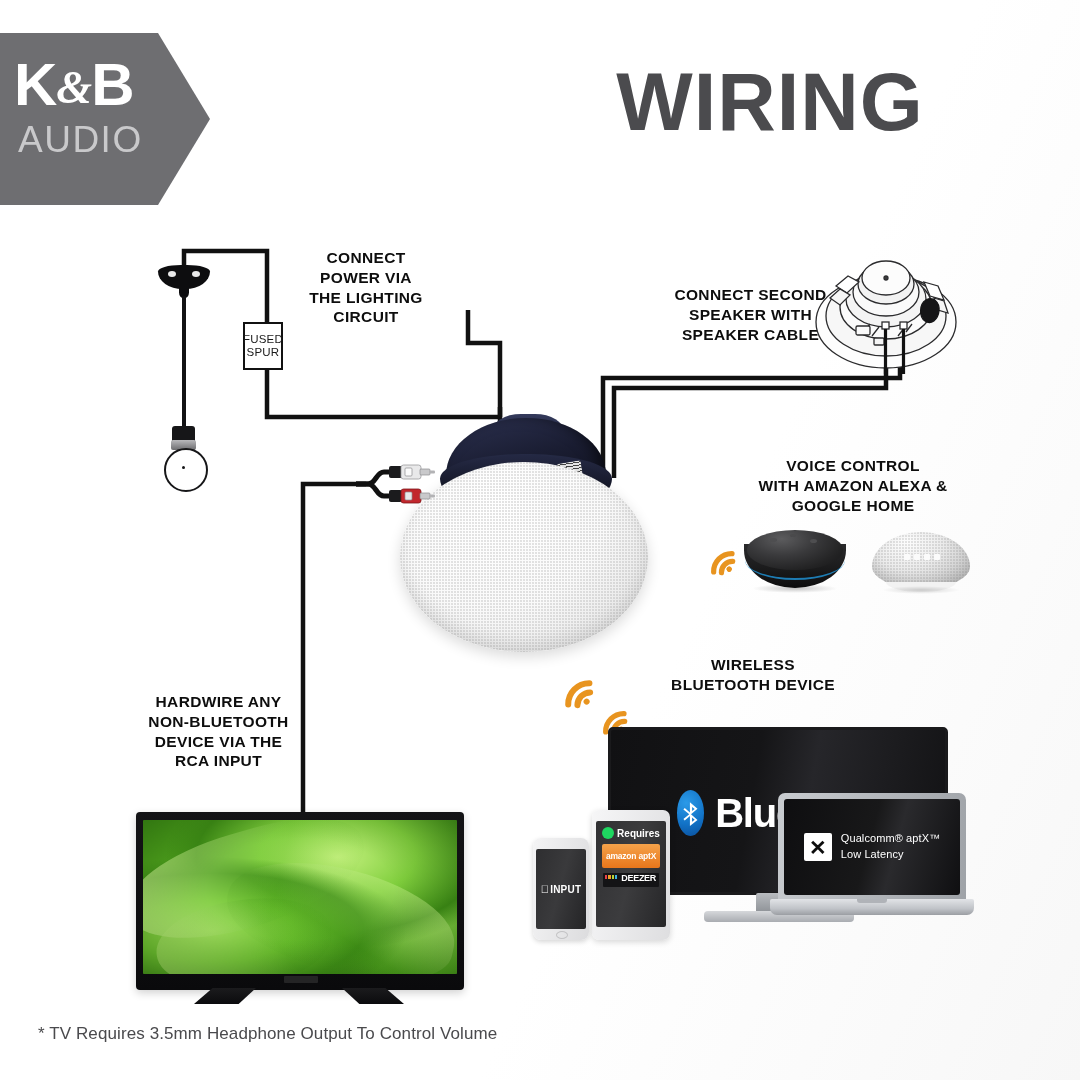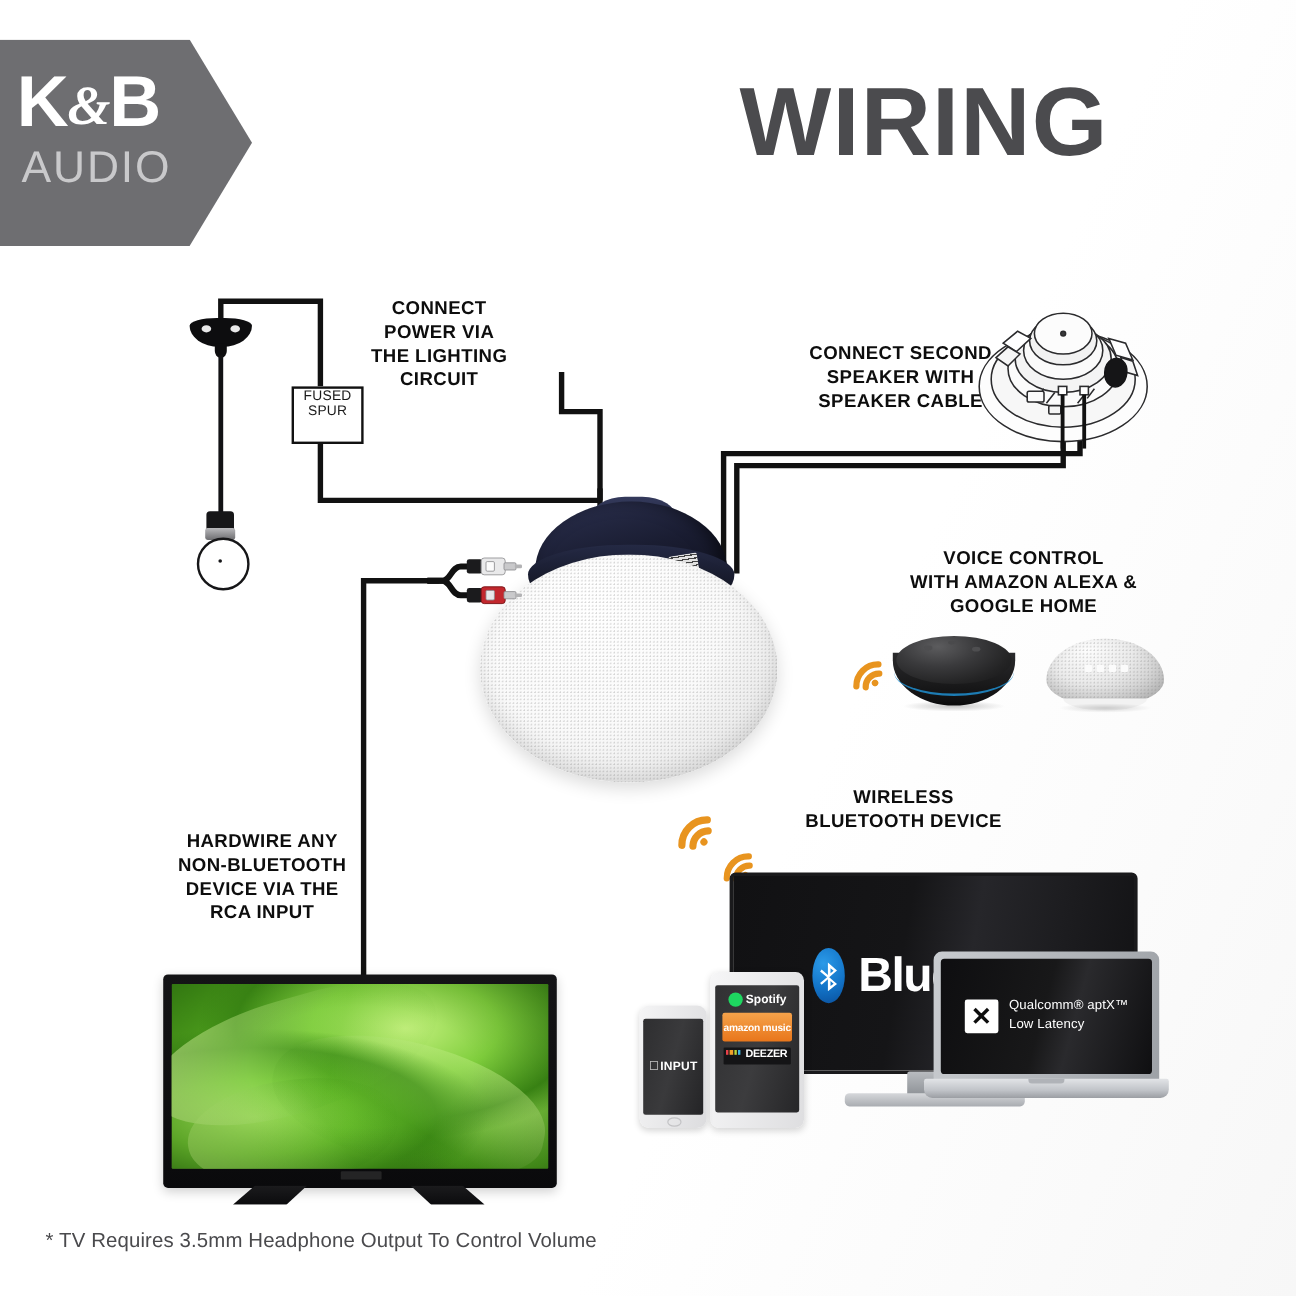--- a/index.html
+++ b/index.html
@@ -109,28 +109,29 @@
     width: 1080px;
     height: 1080px;
     pointer-events: none;
   }
 
   
   #fused-spur {
     position: absolute;
     left: 243px;
     top: 322px;
-    width: 60px;
+    width: 40px;
     height: 48px;
     border: 2.5px solid #111;
     background: #ffffff;
     box-sizing: border-box;
     display: flex;
     flex-direction: column;
     align-items: center;
+    justify-content: center;
     font-size: 11.5px;
     line-height: 1.15;
     color: #1a1a1a;
     letter-spacing: 0.2px;
   }
 
   
   #pendant { position: absolute; left: 150px; top: 258px; width: 70px; height: 228px; }
   #pendant .rose {
     position: absolute; left: 8px; top: 7px; width: 52px; height: 24px;
@@ -589,24 +590,24 @@
     </div>
     <div class="neck"></div>
     <div class="foot"></div>
   </div>
 
   <div id="tablet">
     <div class="frame"></div>
     <div class="scr">
       <div class="logo-spotify">
         <span class="dot"></span>
-        <span>Spotify</span>
+        <span>Requires</span>
       </div>
       <div class="logo-amazon">
-        <span>amazon music</span>
+        <span>amazon aptX</span>
       </div>
       <div class="logo-deezer">
         <span class="bars">
           <i style="background:#e8414a"></i>
             <i style="background:#f0a02a"></i>
             <i style="background:#b9d637"></i>
             <i style="background:#40b3e0"></i>
         </span>
         <span>DEEZER</span>
       </div>

